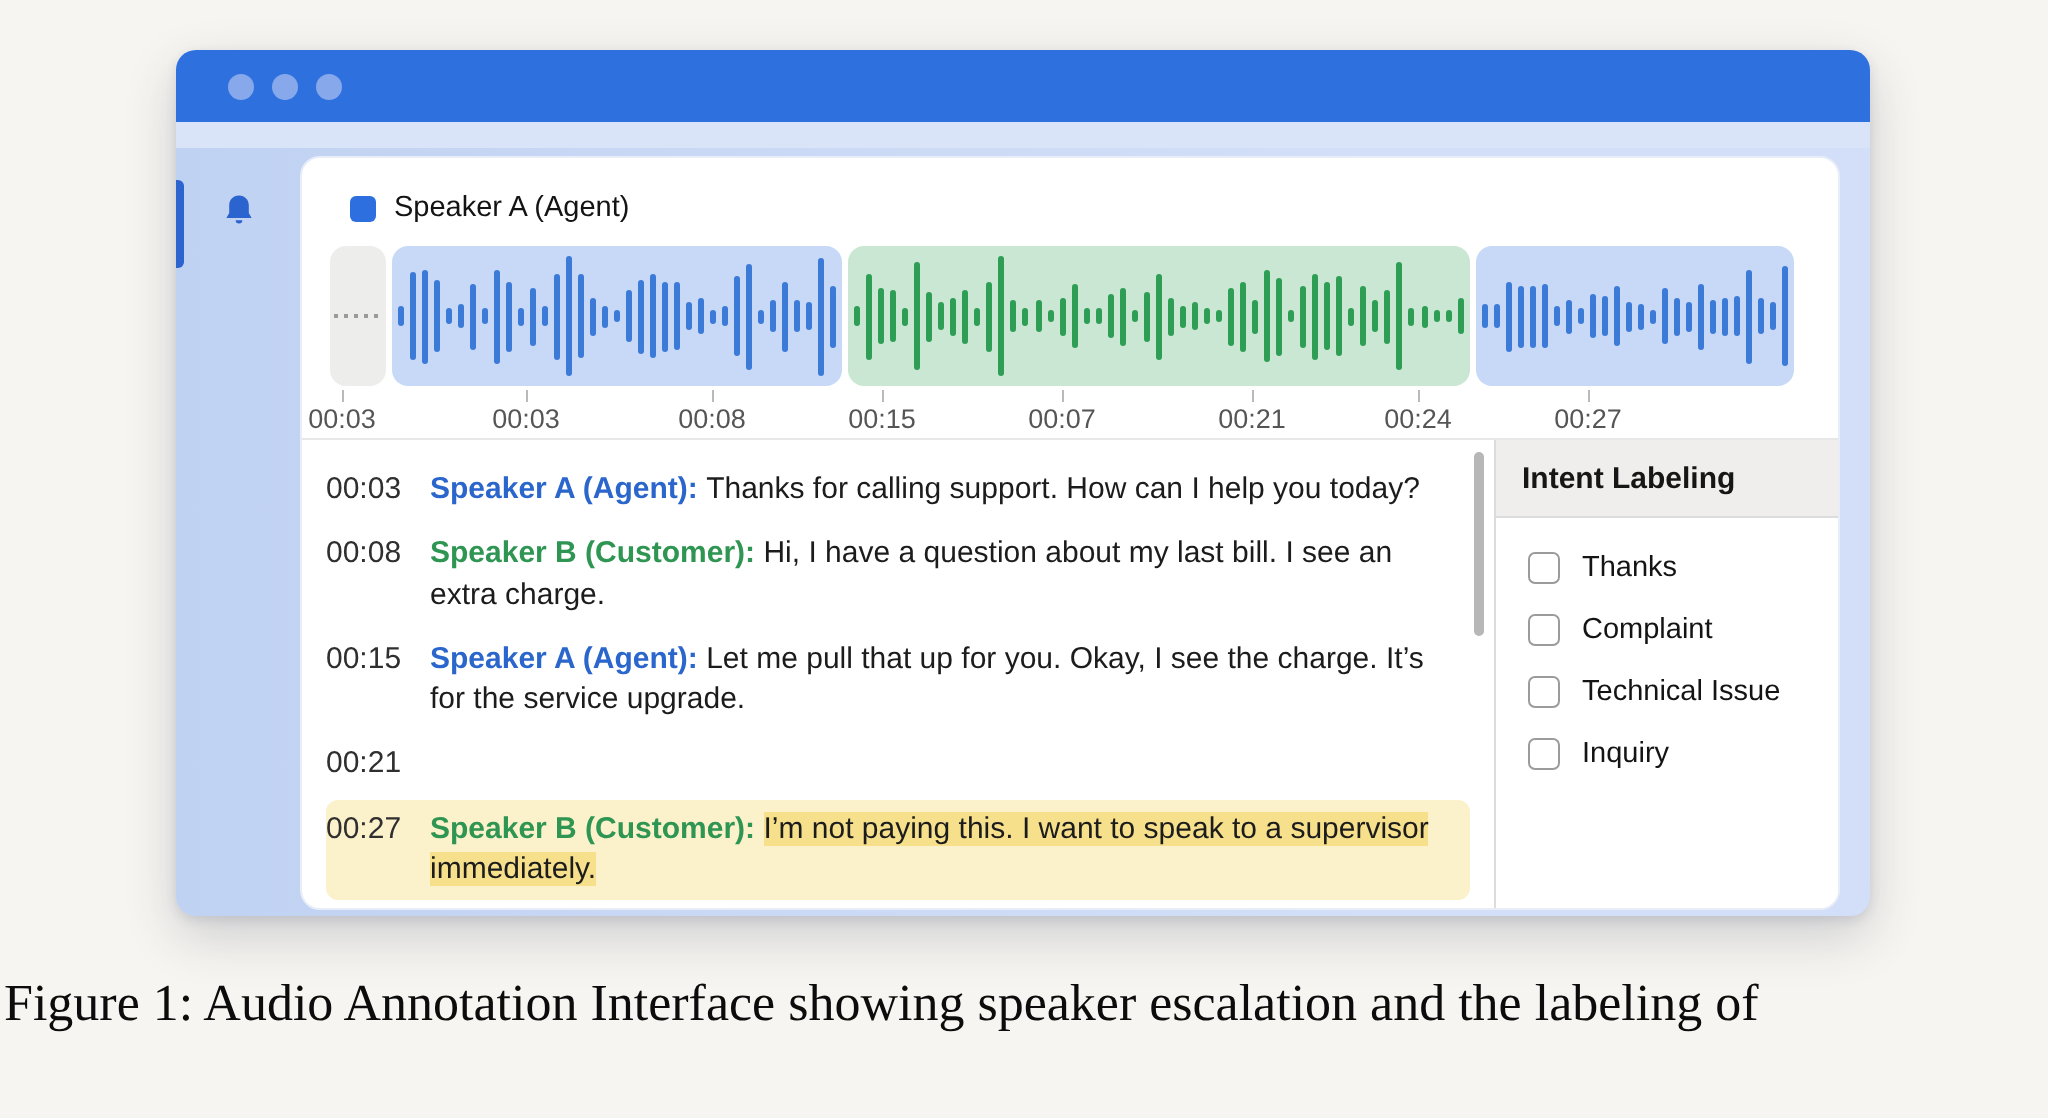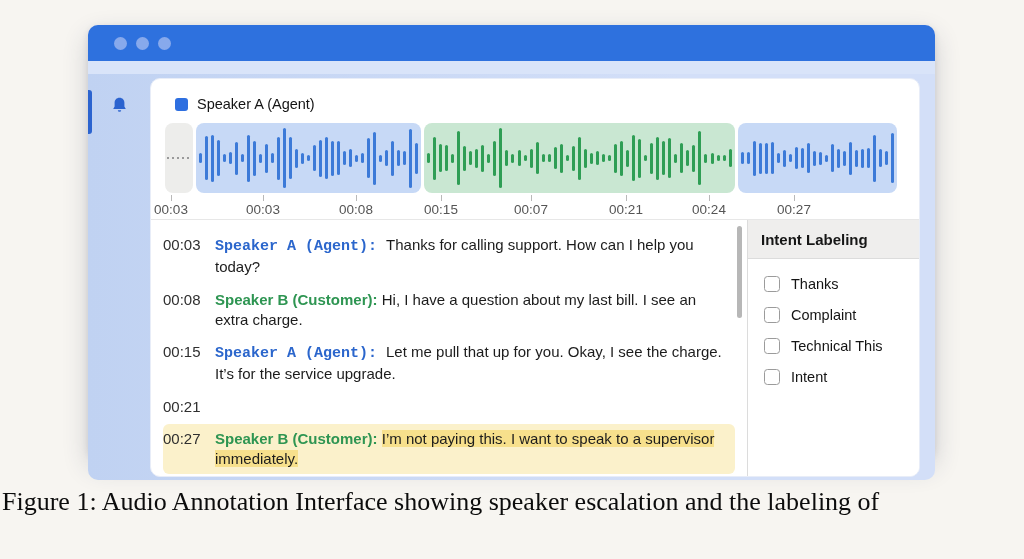--- a/index.html
+++ b/index.html
@@ -67,21 +67,21 @@
 
   .divider { border-top: 1px solid #e7e7e7; flex: none; }
 
   
   .lower { flex: 1; display: flex; min-height: 0; }
   .transcript { flex: 1; padding: 8px 0 0 12px; min-width: 0; }
   .t-row { display: flex; padding: 5px 6px 5px 0; margin: 2px 0; font-size: 15px; line-height: 1.35; border-radius: 6px; }
   .t-time { width: 40px; flex: none; margin-right: 12px; color: #2f2f2f; }
   .t-content { flex: 1; color: #1c1c1c; min-width: 0; padding-right: 6px; }
   .t-speaker { font-weight: bold; }
-  .t-speaker.sA { color: #2b66cc; font-family: Liberation Mono, monospace; }
+  .t-speaker.sA { color: #2b66cc; }
   .t-speaker.sB { color: #2e9552; }
   .t-row.hl { background: #fbf1cb; }
   .t-row.hl .t-text { background: #f7e08c; }
 
   .scroll-col { width: 12px; flex: none; position: relative; }
   .scroll-thumb { position: absolute; top: 6px; right: 5px; width: 5px; height: 92px; background: #b7b7b7; border-radius: 3px; }
 
   .intent { width: 172px; flex: none; border-left: 1px solid #dcdcdc; background: #fff; display: flex; flex-direction: column; }
   .intent-header { padding: 11px 13px 10px; font-size: 15px; font-weight: bold; color: #161616; background: #efeeed; border-bottom: 1px solid #dcdcdc; flex: none; }
   .intent-list { padding: 9px 9px; }
@@ -330,27 +330,27 @@
     <span class="opt-label">Thanks</span>
   </div>
 
   <div class="opt-row">
     <span class="checkbox"></span>
     <span class="opt-label">Complaint</span>
   </div>
 
   <div class="opt-row">
     <span class="checkbox"></span>
-    <span class="opt-label">Technical This</span>
+    <span class="opt-label">Technical Issue</span>
   </div>
 
 
   <div class="opt-row">
     <span class="checkbox"></span>
-    <span class="opt-label">Intent</span>
+    <span class="opt-label">Inquiry</span>
   </div>
 </div>
         </div>
       </div>
 
     </div>
   </div>
 </div>
 
 <div class="caption">

